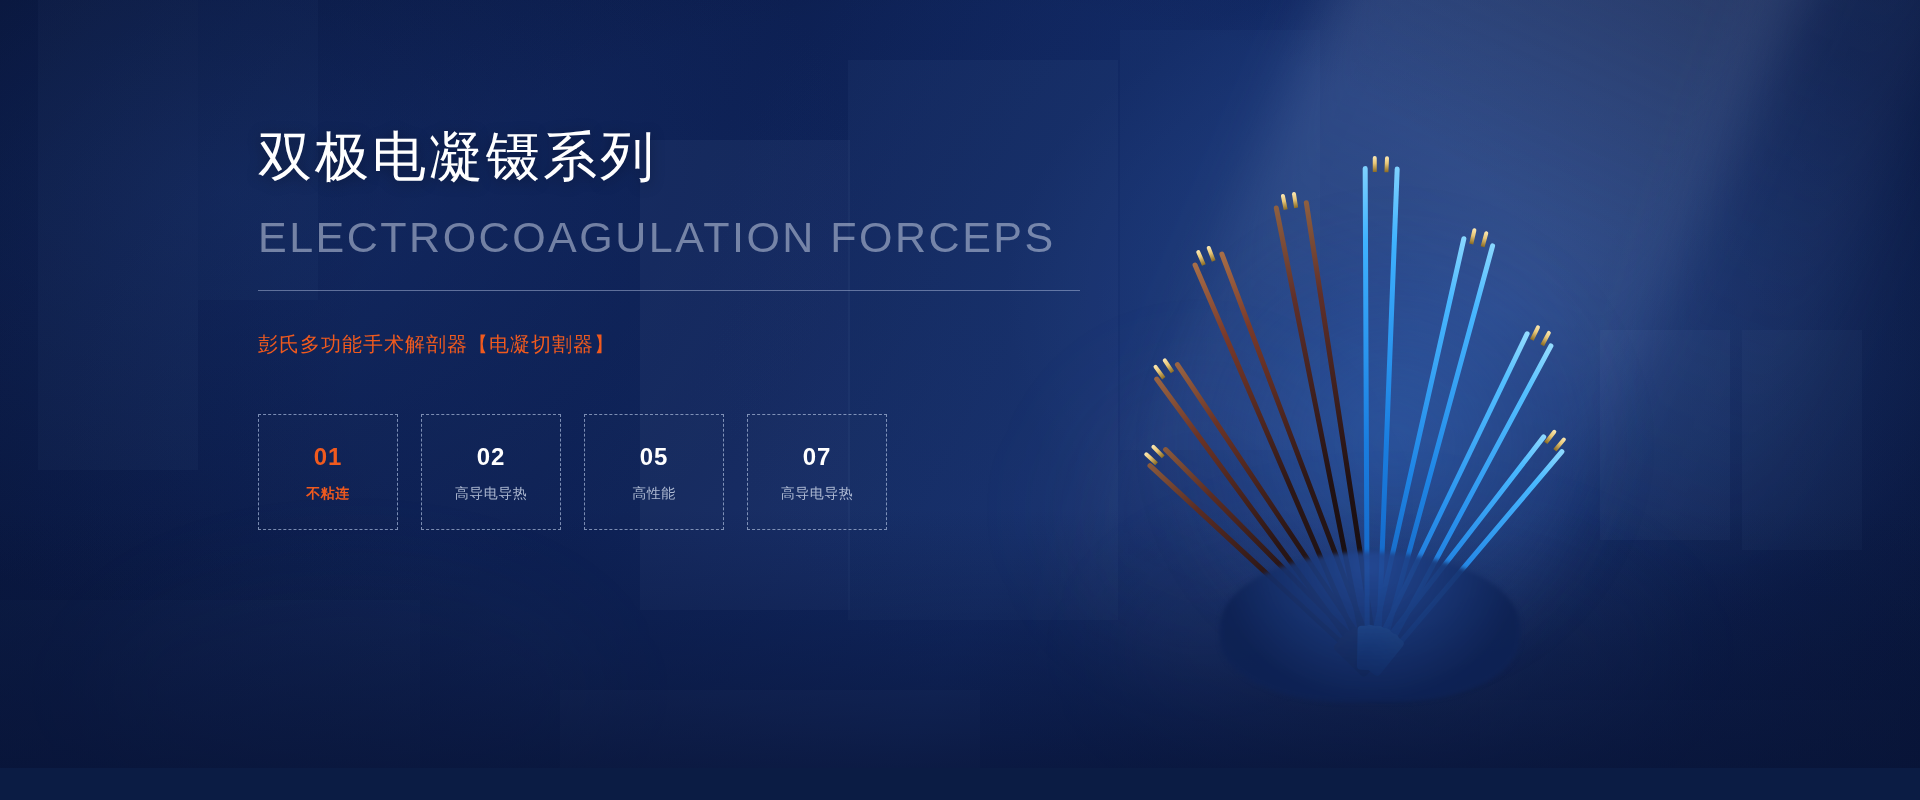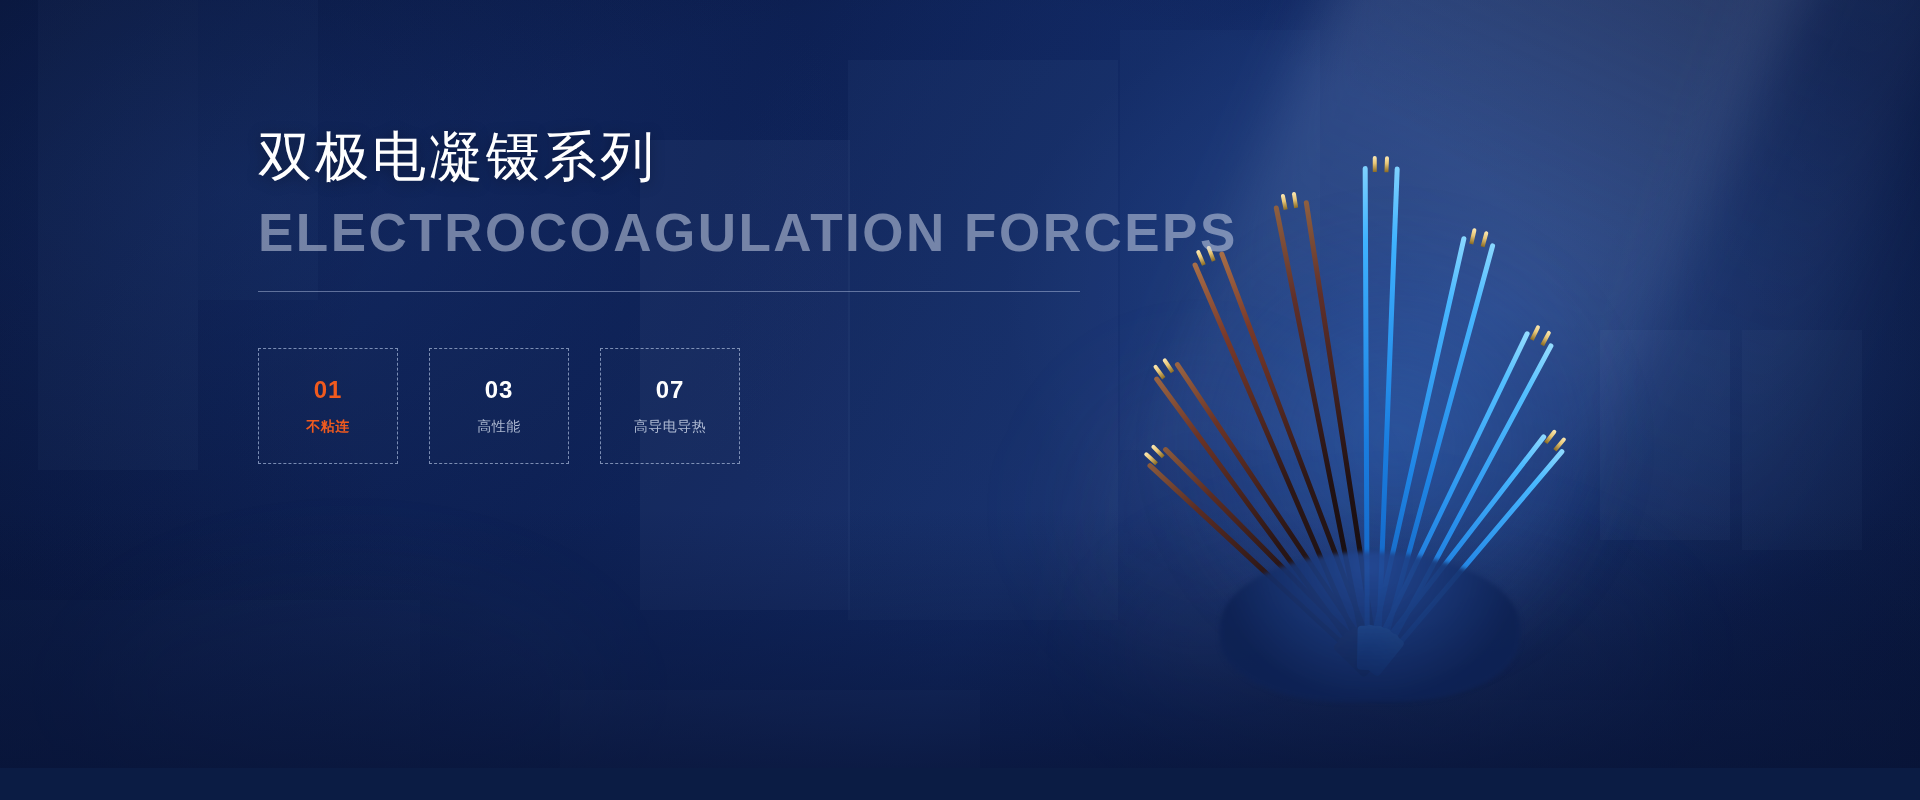--- a/index.html
+++ b/index.html
@@ -55,35 +55,35 @@
 
   
   .content{ position:absolute; left:258px; top:128px; width:900px; z-index:20; }
 
   .title-cn{
     font-size:54px; line-height:1.06; color:#ffffff; letter-spacing:3px;
     font-weight:400; text-shadow:0 2px 14px rgba(0,0,0,.35);
     white-space:nowrap;
   }
   .title-en{
-    margin-top:20px;
-    font-size:53px; line-height:1.05; letter-spacing:2.5px;
-    color:rgba(196,206,226,.55); font-weight:700; white-space:nowrap;
+    margin-top:30px;
+    font-size:43px; line-height:1.05; letter-spacing:2.5px;
+    color:rgba(196,206,226,.55); font-weight:400; white-space:nowrap;
   }
   .rule{
     margin-top:30px; width:822px; height:1px;
     background:rgba(190,205,235,.45);
   }
   .subtitle{
     margin-top:40px; font-size:20px; letter-spacing:1px;
     color:#f05a1e; font-weight:500; white-space:nowrap;
   }
 
   
-  .features{ margin-top:56px; display:flex; gap:31px; }
+  .features{ margin-top:56px; display:flex; gap:23px; }
   .feature{
     width:140px; height:116px;
     border:1px dashed rgba(196,212,240,.60);
     display:flex; flex-direction:column; align-items:center; justify-content:center;
     background:rgba(255,255,255,.012);
   }
   .feature .num{
     font-size:24px; font-weight:700; letter-spacing:1px; color:#ffffff; line-height:1;
   }
   .feature .lbl{
@@ -214,28 +214,33 @@
     <div class="base"></div>
   </div>
 
   <div class="vignette"></div>
   <div class="bottom-fade"></div>
 
   <div class="content">
     <div class="title-cn">双极电凝镊系列</div>
     <div class="title-en">ELECTROCOAGULATION FORCEPS</div>
     <div class="rule"></div>
+    <div class="subtitle">彭氏多功能手术解剖器【电凝切割器】</div>
 
     <div class="features" id="features">
         <div class="feature accent">
           <div class="num">01</div>
           <div class="lbl">不粘连</div>
         </div>
         <div class="feature">
-          <div class="num">03</div>
+          <div class="num">02</div>
+          <div class="lbl">高导电导热</div>
+        </div>
+        <div class="feature">
+          <div class="num">05</div>
           <div class="lbl">高性能</div>
         </div>
         <div class="feature">
           <div class="num">07</div>
           <div class="lbl">高导电导热</div>
         </div>
       </div>
   </div>
 
 </div>

